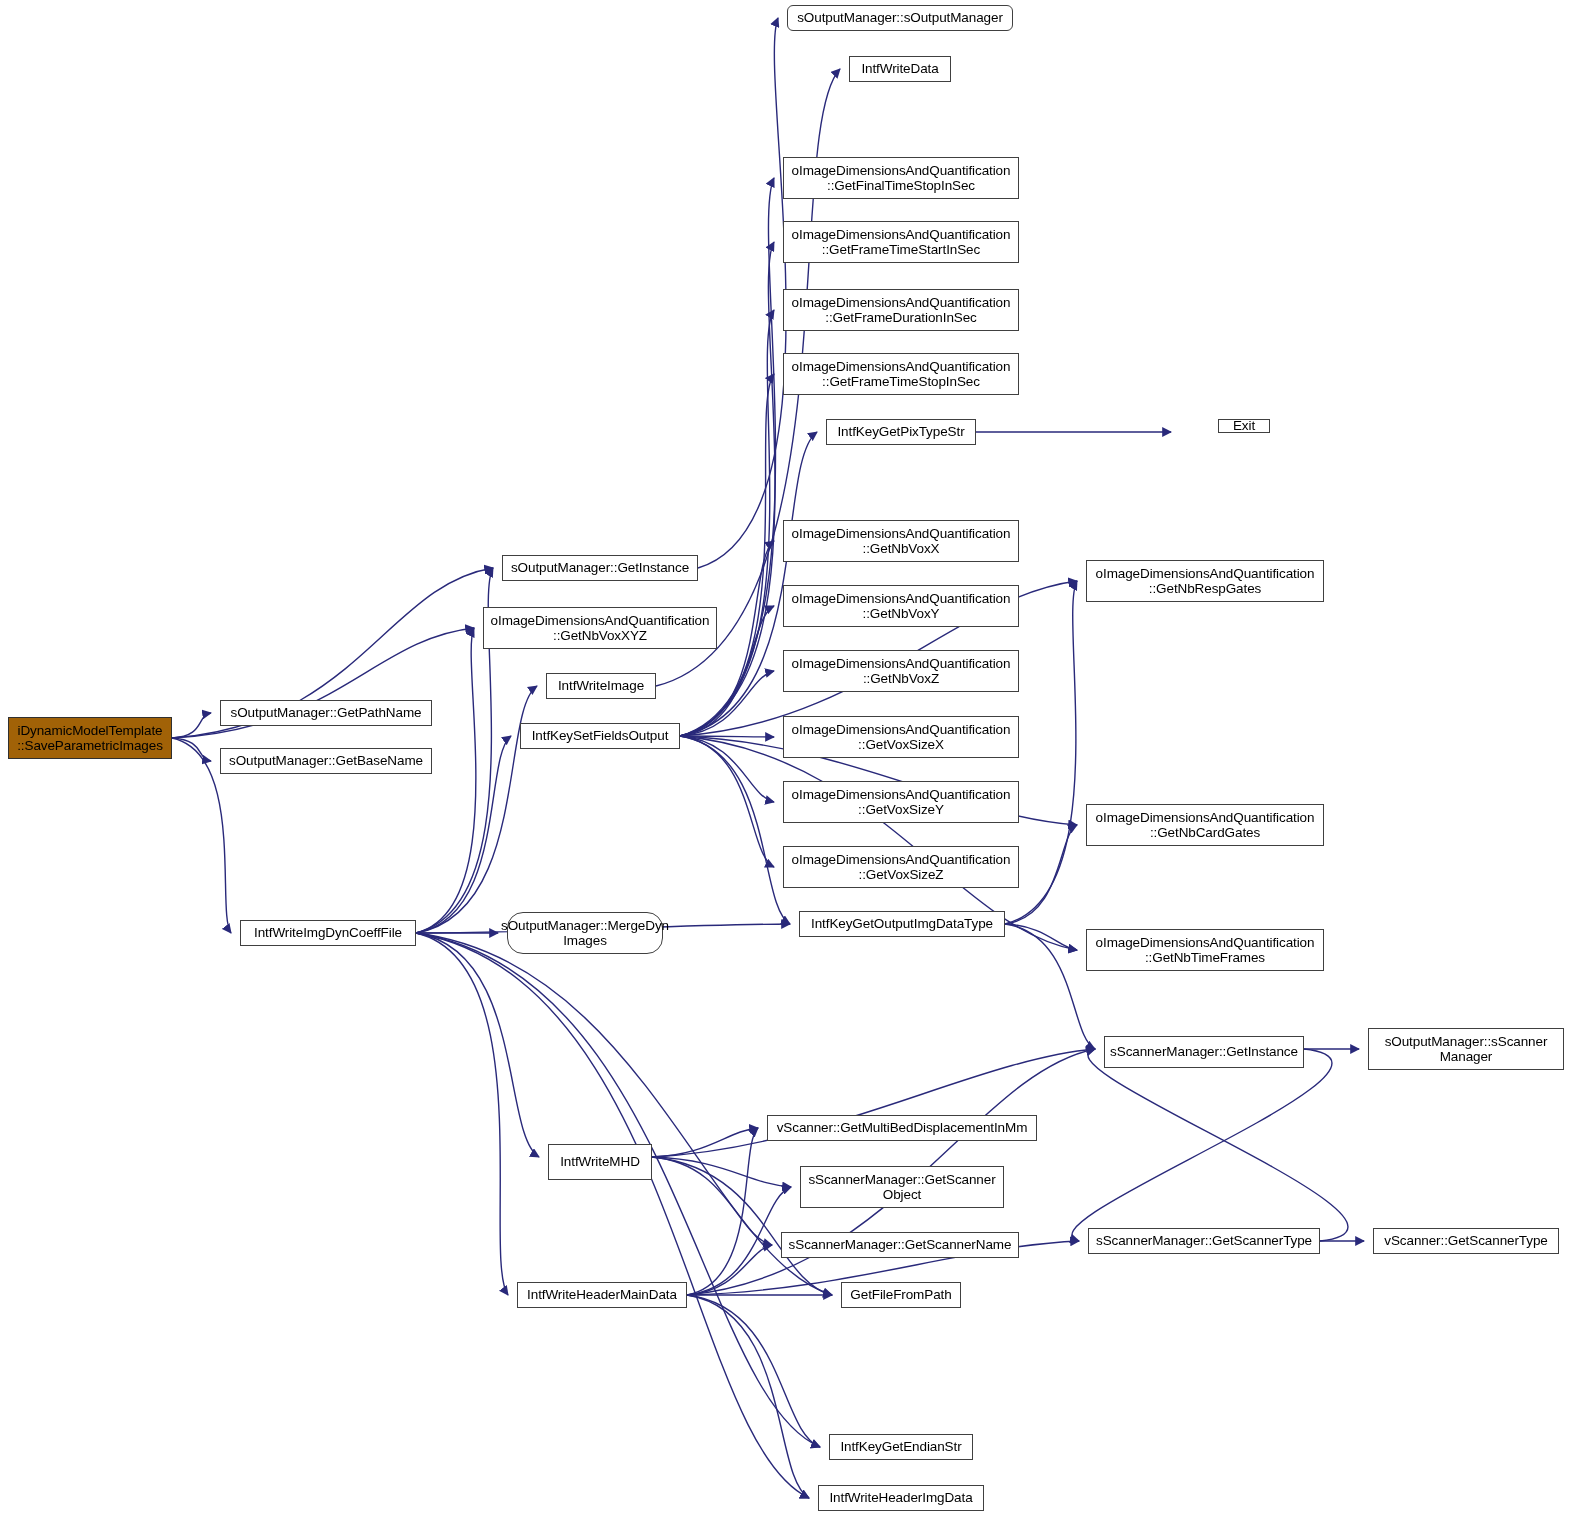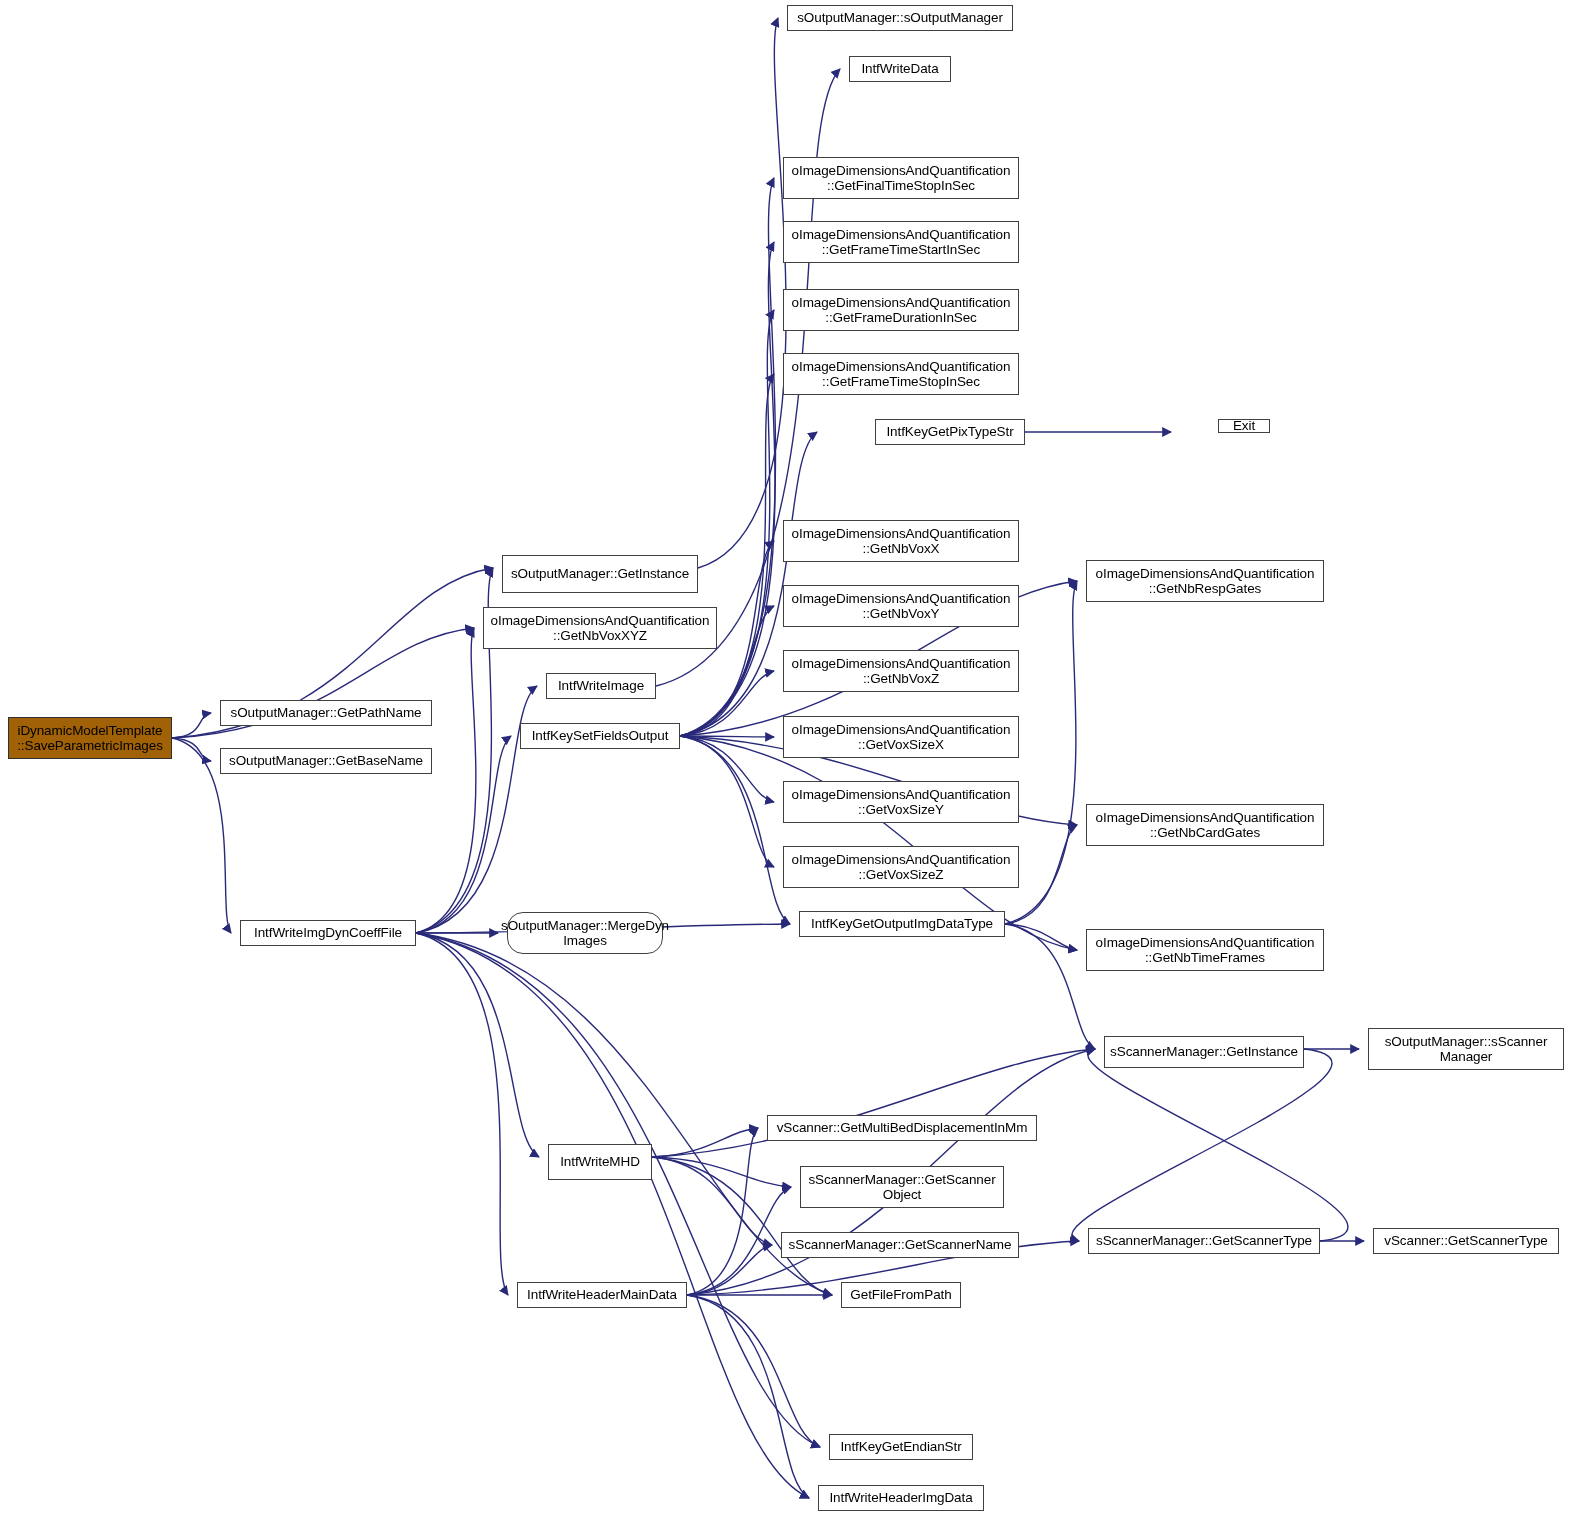--- a/index.html
+++ b/index.html
@@ -92,40 +92,40 @@
         <path d="M 1320 1241 C 1348 1241, 1349 1241, 1364 1241" fill="none" stroke="#29297a" stroke-width="1.4" marker-end="url(#arrow)"></path>
         <path d="M 1320 1241 C 1459.44 1225.64, 1028.4 1068.2, 1095 1049" fill="none" stroke="#29297a" stroke-width="1.4" marker-end="url(#arrow)"></path>
       </g>
   </svg>
   <div id="node-layer">
       <div class="node root" style="left: 8px; top: 717px; width: 164px; height: 42px;">iDynamicModelTemplate
 ::SaveParametricImages</div>
       <div class="node" style="left: 220px; top: 700px; width: 212px; height: 26px;">sOutputManager::GetPathName</div>
       <div class="node" style="left: 220px; top: 748px; width: 212px; height: 26px; text-align: center;">sOutputManager::GetBaseName</div>
       <div class="node" style="left: 240px; top: 920px; width: 176px; height: 26px;">IntfWriteImgDynCoeffFile</div>
-      <div class="node" style="left: 502px; top: 555px; width: 196px; height: 38px;">sOutputManager::GetInstance</div>
+      <div class="node" style="left: 502px; top: 555px; width: 196px; height: 26px;">sOutputManager::GetInstance</div>
       <div class="node" style="left: 483px; top: 607px; width: 234px; height: 42px;">oImageDimensionsAndQuantification
 ::GetNbVoxXYZ</div>
       <div class="node" style="left: 546px; top: 673px; width: 110px; height: 26px;">IntfWriteImage</div>
       <div class="node" style="left: 520px; top: 723px; width: 160px; height: 26px;">IntfKeySetFieldsOutput</div>
       <div class="node" style="left: 507px; top: 912px; width: 156px; height: 42px; border-radius: 16px;">sOutputManager::MergeDyn
 Images</div>
       <div class="node" style="left: 548px; top: 1144px; width: 104px; height: 36px;">IntfWriteMHD</div>
       <div class="node" style="left: 517px; top: 1282px; width: 170px; height: 26px;">IntfWriteHeaderMainData</div>
-      <div class="node" style="left: 787px; top: 5px; width: 226px; height: 26px;">sOutputManager::sOutputManager</div>
+      <div class="node" style="left: 787px; top: 5px; width: 226px; height: 26px; border-radius: 6px;">sOutputManager::sOutputManager</div>
       <div class="node" style="left: 849px; top: 56px; width: 102px; height: 26px;">IntfWriteData</div>
       <div class="node" style="left: 783px; top: 157px; width: 236px; height: 42px;">oImageDimensionsAndQuantification
 ::GetFinalTimeStopInSec</div>
       <div class="node" style="left: 783px; top: 221px; width: 236px; height: 42px;">oImageDimensionsAndQuantification
 ::GetFrameTimeStartInSec</div>
       <div class="node" style="left: 783px; top: 289px; width: 236px; height: 42px;">oImageDimensionsAndQuantification
 ::GetFrameDurationInSec</div>
       <div class="node" style="left: 783px; top: 353px; width: 236px; height: 42px;">oImageDimensionsAndQuantification
 ::GetFrameTimeStopInSec</div>
-      <div class="node" style="left: 875px; top: 419px; width: 150px; height: 26px;">IntfKeyGetPixTypeStr</div>
+      <div class="node" style="left: 826px; top: 419px; width: 150px; height: 26px;">IntfKeyGetPixTypeStr</div>
       <div class="node" style="left: 783px; top: 520px; width: 236px; height: 42px;">oImageDimensionsAndQuantification
 ::GetNbVoxX</div>
       <div class="node" style="left: 783px; top: 585px; width: 236px; height: 42px;">oImageDimensionsAndQuantification
 ::GetNbVoxY</div>
       <div class="node" style="left: 783px; top: 650px; width: 236px; height: 42px;">oImageDimensionsAndQuantification
 ::GetNbVoxZ</div>
       <div class="node" style="left: 783px; top: 716px; width: 236px; height: 42px;">oImageDimensionsAndQuantification
 ::GetVoxSizeX</div>
       <div class="node" style="left: 783px; top: 781px; width: 236px; height: 42px;">oImageDimensionsAndQuantification
 ::GetVoxSizeY</div>

